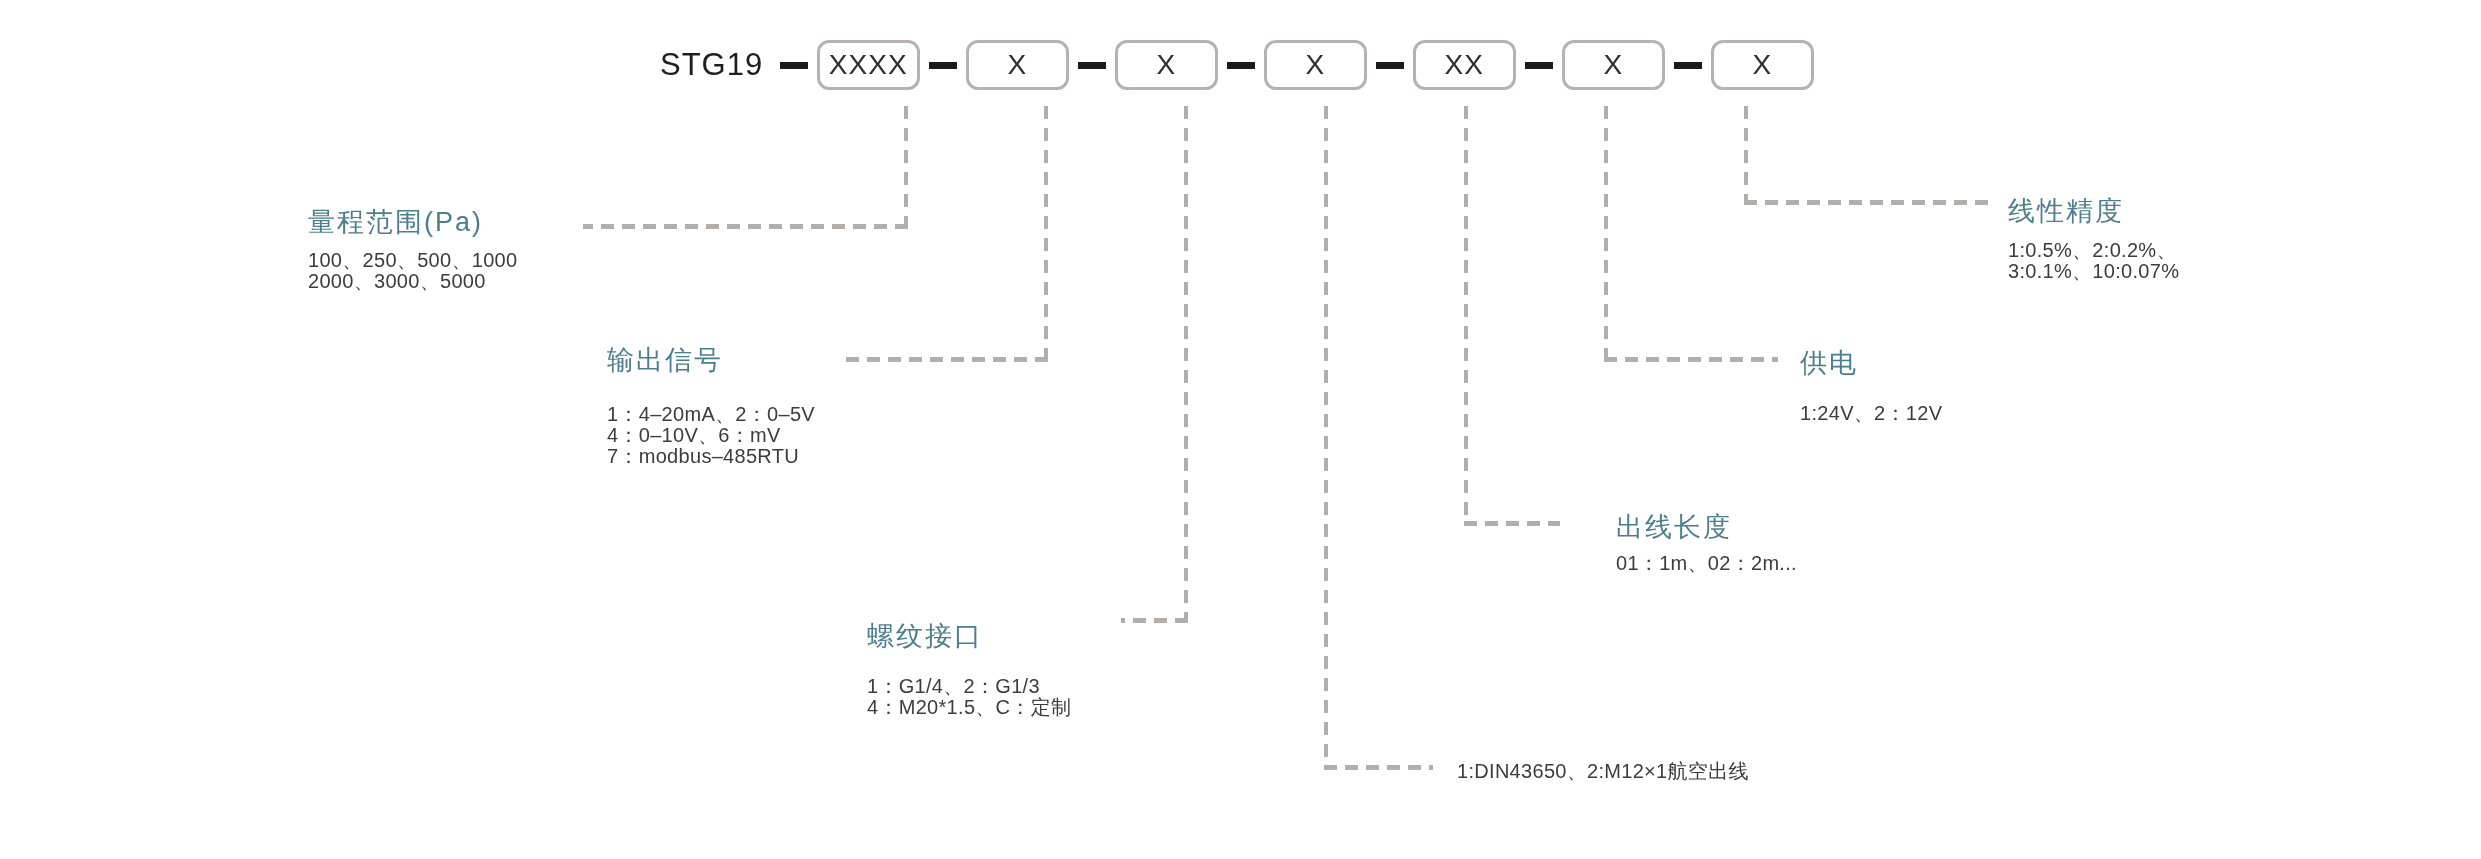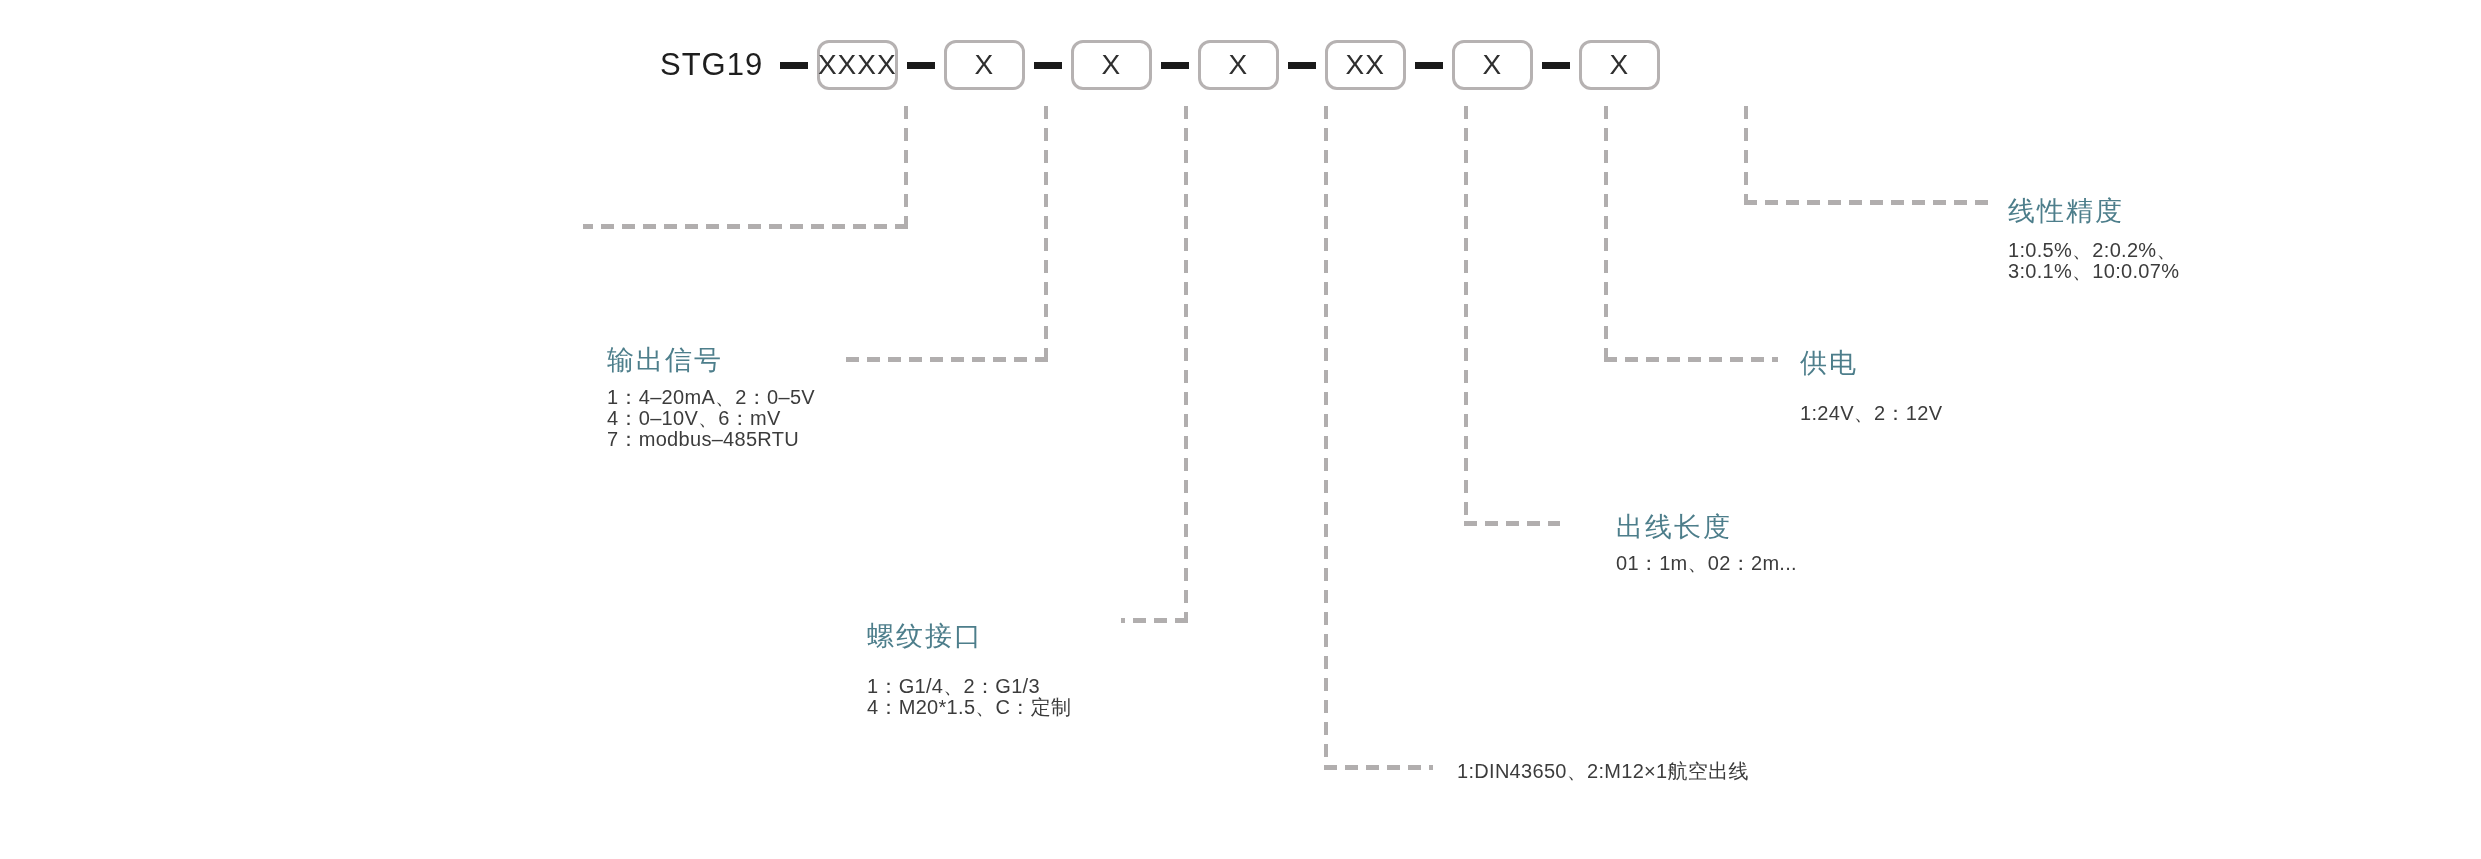--- a/index.html
+++ b/index.html
@@ -4,21 +4,21 @@
 <style>
   html,body{margin:0;padding:0;background:#ffffff;}
   .canvas{
     position:relative;width:2481px;height:859px;background:#ffffff;overflow:hidden;
     font-family:"Liberation Sans","DejaVu Sans",sans-serif;
   }
   
   .model-row{position:absolute;left:660px;top:40px;height:50px;display:flex;align-items:center;}
   .model-prefix{font-size:31px;color:#1e1e1e;letter-spacing:1px;margin-right:12px;white-space:nowrap;}
   .code-box{
-    width:81px;height:50px;box-sizing:border-box;border:3.5px solid #b6b2b2;border-radius:12px;
+    width:103px;height:50px;box-sizing:border-box;border:3.5px solid #b6b2b2;border-radius:12px;
     display:flex;align-items:center;justify-content:center;
     font-size:28px;color:#2f2f2f;letter-spacing:1px;background:#fff;margin:0 4.5px;
   }
   .code-box:first-of-type{margin-left:0;}
   .conn-dash{width:28px;height:7px;background:#1a1a1a;margin:0 4.5px;flex:none;}
   
   .vline{
     position:absolute;width:4px;
     background:repeating-linear-gradient(180deg,#b1aeae 0 13px,transparent 13px 22px);
   }
@@ -67,24 +67,31 @@
   <div class="vline" style="left:1744px;top:106px;height:99px;"></div>
 
   <div class="hline anchor-right" style="left:583px;top:224px;width:325px;"></div>
   <div class="hline anchor-right" style="left:842px;top:357px;width:206px;"></div>
   <div class="hline anchor-right" style="left:1121px;top:618px;width:67px;"></div>
   <div class="hline" style="left:1324px;top:765px;width:109px;"></div>
   <div class="hline" style="left:1464px;top:521px;width:96px;"></div>
   <div class="hline" style="left:1604px;top:357px;width:174px;"></div>
   <div class="hline" style="left:1744px;top:200px;width:249px;"></div>
 
+  <div class="field" style="left:308px;top:206px;">
+    <div class="field-label">量程范围(Pa)</div>
+    <div class="field-lines" style="margin-top:12px;">
+      <p>100、250、500、1000</p>
+      <p>2000、3000、5000</p>
+    </div>
+  </div>
 
   <div class="field" style="left:607px;top:344px;">
     <div class="field-label">输出信号</div>
-    <div class="field-lines" style="margin-top:11px;">
+    <div class="field-lines" style="margin-top:28px;">
       <p>1：4–20mA、2：0–5V</p>
       <p>4：0–10V、6：mV</p>
       <p>7：modbus–485RTU</p>
     </div>
   </div>
 
   <div class="field" style="left:867px;top:620px;">
     <div class="field-label">螺纹接口</div>
     <div class="field-lines" style="margin-top:24px;">
       <p>1：G1/4、2：G1/3</p>

